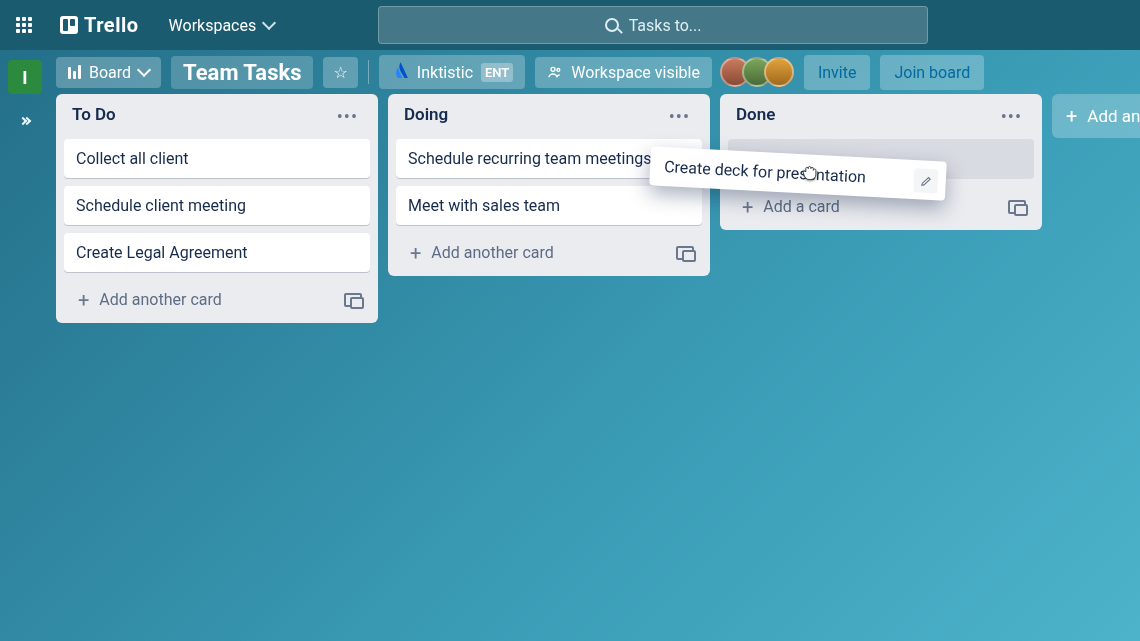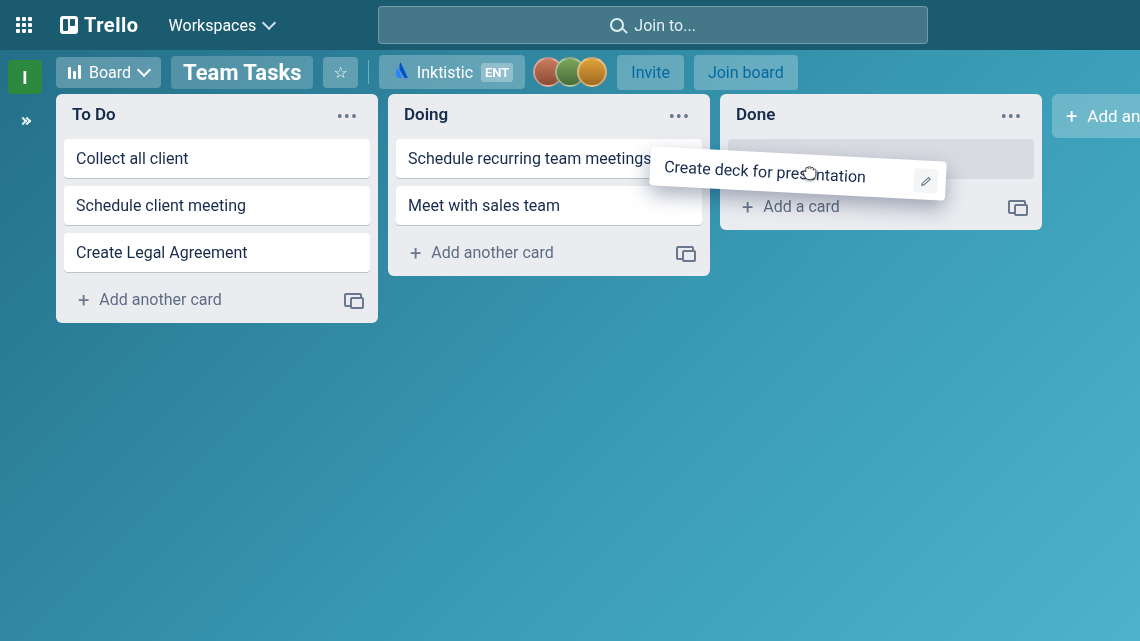--- a/index.html
+++ b/index.html
@@ -109,21 +109,21 @@
   <div class="logo">
     <span class="logo-mark"></span>
     <span>Trello</span>
   </div>
   <div class="ws-menu">
     <span>Workspaces</span>
     <span class="chev"></span>
   </div>
   <div class="search">
     <span class="mag"></span>
-    <span>Join to...</span>
+    <span>Tasks to...</span>
   </div>
   <div style="flex:0 0 110px"></div>
 </div>
 
 <div class="boardwrap">
 
   <div class="sidebar">
     <div class="ws-avatar">
       <span>I</span>
     </div>
@@ -155,20 +155,29 @@
       <div class="pill">
         <span class="atlassian-mark">
           <svg viewBox="0 0 32 32" width="18" height="18">
               <path fill="#2684FF" d="M12 12c-4 6-4 14 0 18h8L12 12z"></path>
               <path fill="#0052CC" d="M17 2c-3 5-3 12 1 18l6 10h6L17 2z"></path>
             </svg>
         </span>
         <span>Inktistic</span>
         <span class="badge">ENT</span>
       </div>
+      <div class="pill">
+        <svg class="people-icon" viewBox="0 0 24 24" fill="none" stroke="#fff" stroke-width="2">
+            <circle cx="9" cy="8" r="3"></circle>
+            <path d="M3 20c0-3 3-5 6-5s6 2 6 5"></path>
+            <circle cx="17" cy="9" r="2.2"></circle>
+            <path d="M15 20c0-2 1.5-3.5 4-3.5"></path>
+          </svg>
+        <span>Workspace visible</span>
+      </div>
       <div class="avatars">
         <div class="av av1"></div>
         <div class="av av2"></div>
         <div class="av av3"></div>
       </div>
       <div class="btn-light">Invite</div>
       <div class="btn-light">Join board</div>
     </div>
 
     <div class="lists">

